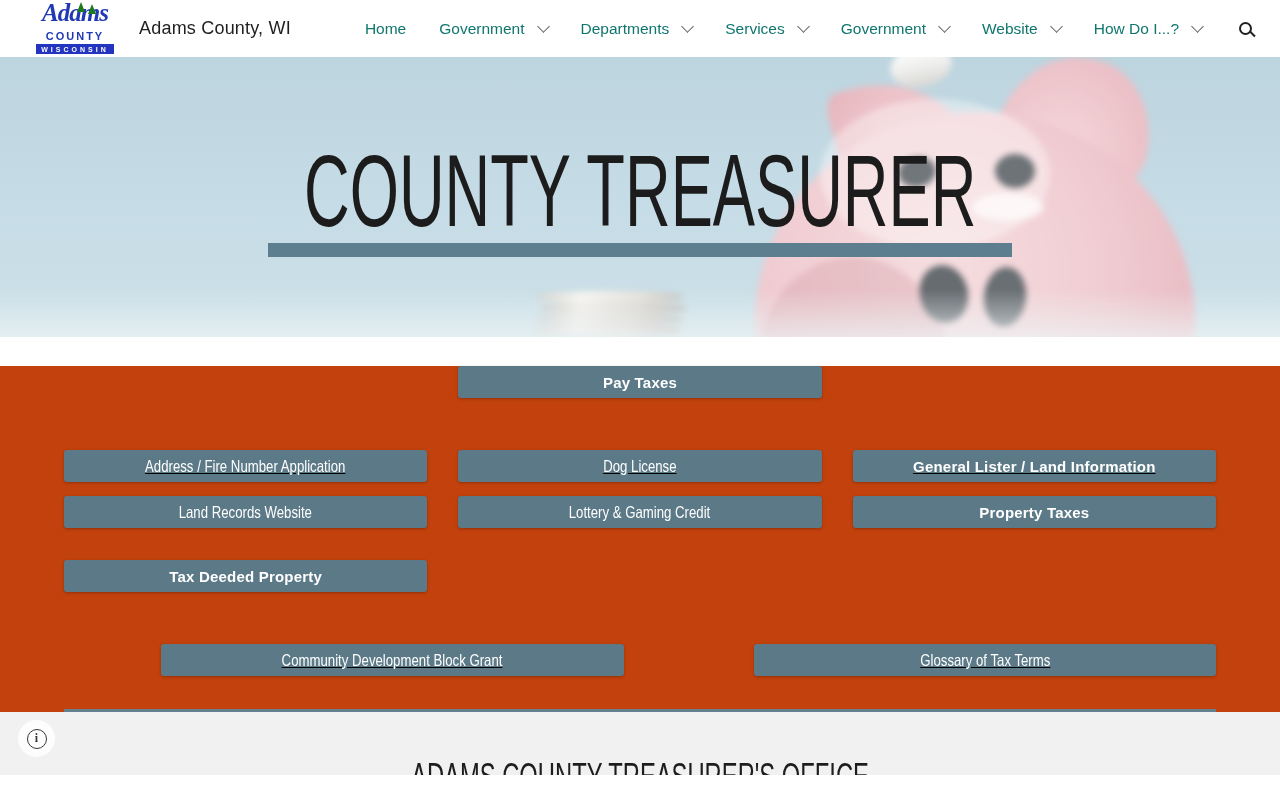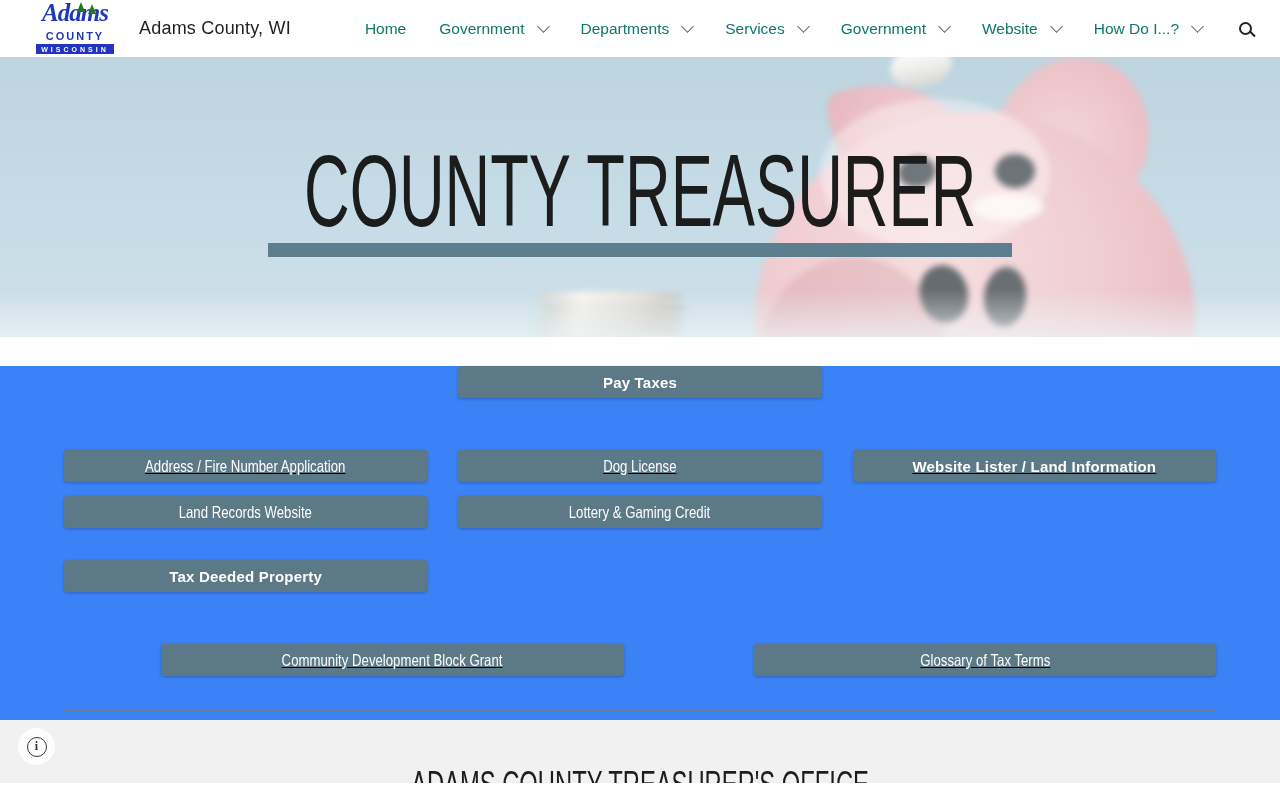--- a/index.html
+++ b/index.html
@@ -75,21 +75,21 @@
   .hero::after { content:""; position:absolute; left:0; right:0; bottom:0; height:48px;
           background:linear-gradient(rgba(255,255,255,0), rgba(238,244,246,.7)); z-index:1; }
 
   .hero-text { position:absolute; inset:0; z-index:2; display:flex; flex-direction:column;
                align-items:center; padding-top:84px; }
   .hero-title { font-size:102px; line-height:100px; font-weight:400; color:#1c1c1c;
                 white-space:nowrap; transform:scaleX(.62); letter-spacing:0; }
   .hero-bar { width:744px; height:14px; background:#5d7e8e; margin-top:2px; }
 
   
-  .content { background:#3b82f6; padding-bottom:8px; }
+  .content { background:#c2410c; }
   .wrap { width:1152px; margin:0 auto; }
   .row3 { display:grid; grid-template-columns:repeat(3,1fr); column-gap:31px; }
   .btn { height:32px; display:flex; align-items:center; justify-content:center;
          background:#5b7987; color:#fff; border-radius:3px; cursor:pointer;
          box-shadow:0 1px 3px rgba(0,0,0,.25); white-space:nowrap; }
   .btn-cond { font-size:16.5px; font-weight:500; }
   .btn-cond span { display:inline-block; transform:scaleX(.8); }
   .btn-bold { font-size:15px; font-weight:700; letter-spacing:.2px; }
   .mt29{margin-top:29px;} .mt52{margin-top:52px;text-decoration:underline;} .mt31{margin-top:14px;} .mt32{margin-top:32px;}
   .col2 { grid-column:2; } .col3 { grid-column:3; }
@@ -192,29 +192,32 @@
     </div>
   </div>
   <div class="wrap row3 mt52">
     <div class="btn btn-cond">
       <span>Address / Fire Number Application</span>
     </div>
     <div class="btn btn-cond">
       <span>Dog License</span>
     </div>
     <div class="btn btn-bold">
-      <span>Website Lister / Land Information</span>
+      <span>General Lister / Land Information</span>
     </div>
   </div>
   <div class="wrap row3 mt31">
     <div class="btn btn-cond">
       <span>Land Records Website</span>
     </div>
     <div class="btn btn-cond">
       <span>Lottery &amp; Gaming Credit</span>
+    </div>
+    <div class="btn btn-bold">
+      <span>Property Taxes</span>
     </div>
   </div>
   <div class="wrap row3 mt32">
     <div class="btn btn-bold">
       <span>Tax Deeded Property</span>
     </div>
   </div>
   <div class="wrap row-wide mt52">
     <div class="btn btn-cond left">
       <span>Community Development Block Grant</span>

